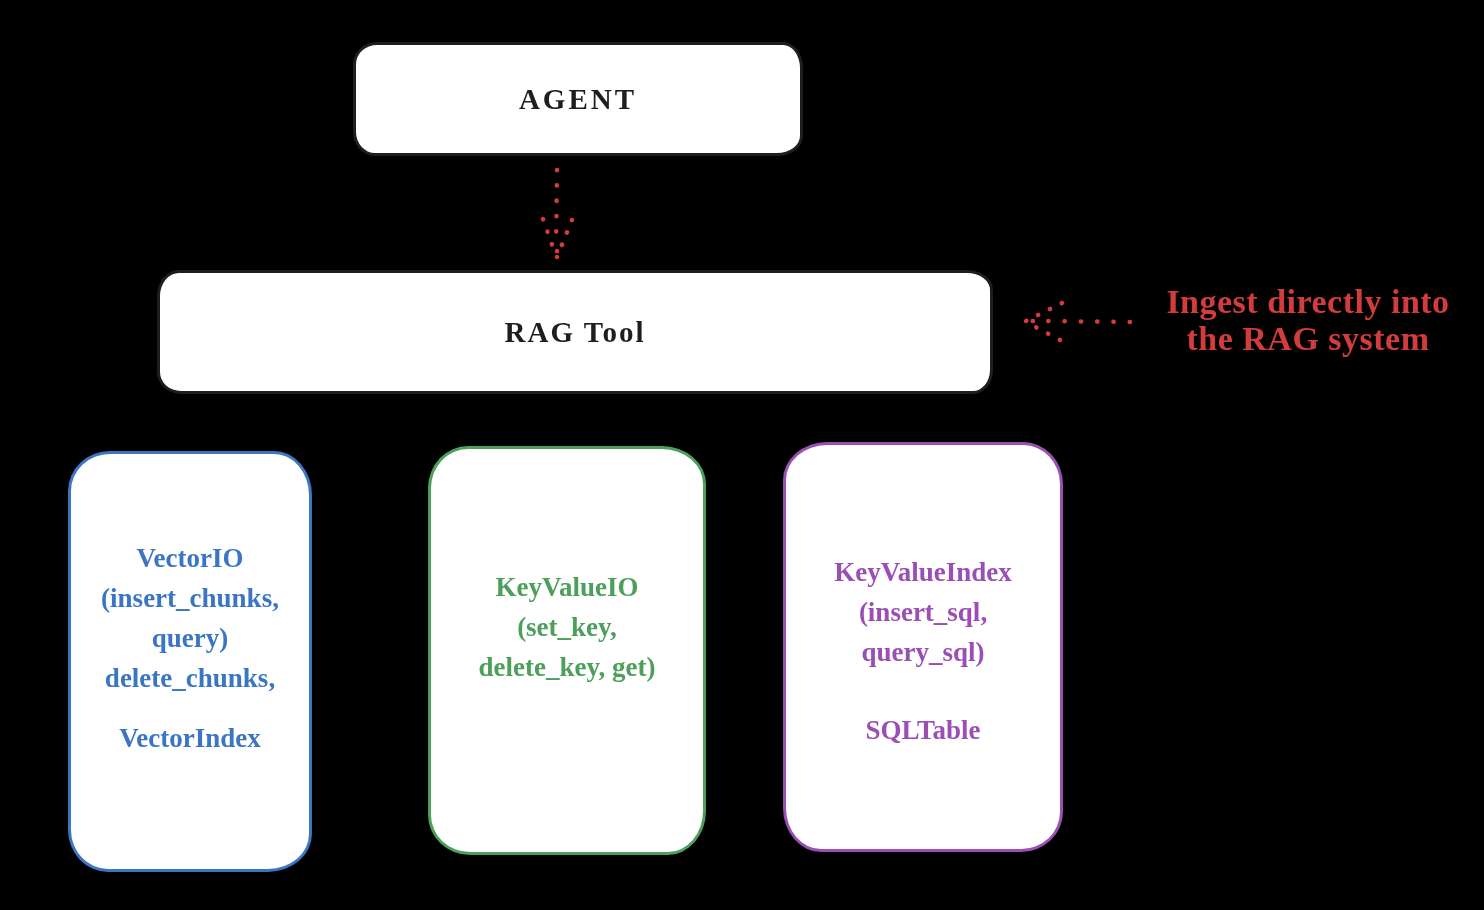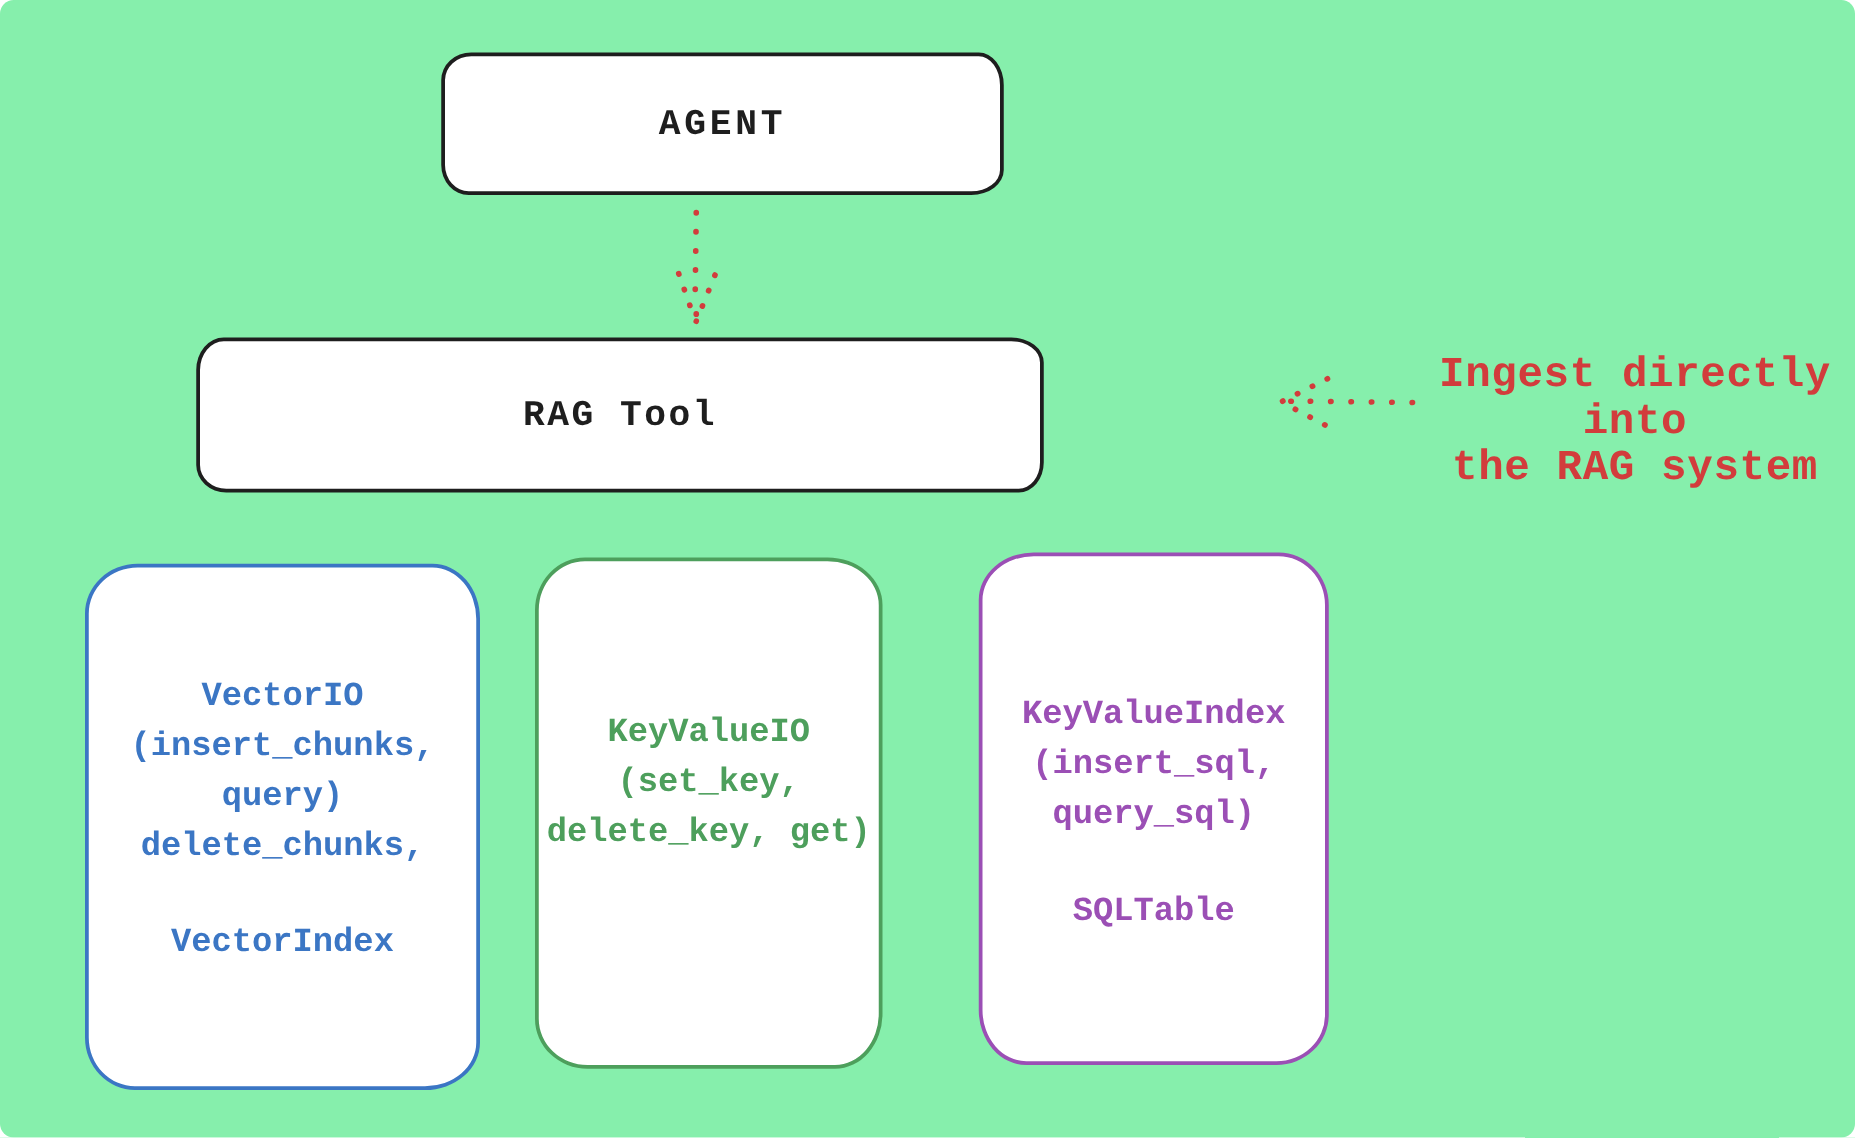--- a/index.html
+++ b/index.html
@@ -1,24 +1,23 @@
 <!DOCTYPE html>
 <html><head>
 <meta charset="utf-8">
 <style>
   * { margin: 0; padding: 0; box-sizing: border-box; }
   html, body { background: #ffffff; }
   .canvas {
     position: relative;
     width: 1484px;
     height: 910px;
-    background: #86efac;
-    font-family: Liberation Mono, monospace;
+    background: #000000;
+    font-family: Liberation Serif, serif;
     overflow: hidden;
-    border-radius: 11px;
   }
   .arrows-layer {
     position: absolute;
     inset: 0;
     width: 1484px;
     height: 910px;
     pointer-events: none;
   }
   .node {
     position: absolute;
@@ -32,42 +31,41 @@
     color: #1e1e1e;
     font-size: 29px;
     font-weight: 600;
     letter-spacing: 3px;
   }
   .node-agent {
     left: 353px; top: 42px; width: 450px; height: 114px;
     border-radius: 24px 20px 26px 22px / 22px 26px 20px 24px;
   }
   .node-rag {
-    left: 157px; top: 270px; width: 678px; height: 124px;
+    left: 157px; top: 270px; width: 836px; height: 124px;
     border-radius: 22px 26px 20px 24px / 26px 20px 24px 22px;
     letter-spacing: 2px;
   }
   .store {
     position: absolute;
     background: #ffffff;
     display: flex;
     flex-direction: column;
     align-items: center;
     text-align: center;
     font-size: 27px;
     font-weight: 600;
     line-height: 40px;
   }
   .store .body div { white-space: nowrap; }
   .store-vector {
-    left: 68px; top: 451px; width: 316px; height: 421px;
+    left: 68px; top: 451px; width: 244px; height: 421px;
     border: 3.5px solid #3b76c4;
     color: #3b76c4;
     border-radius: 42px 38px 44px 40px / 40px 44px 38px 42px;
-    gap: 17px;
   }
   .store-vector .body { margin-top: 84px; }
   .store-vector .index-label { margin-top: 20px; }
   .store-keyvalue {
     left: 428px; top: 446px; width: 278px; height: 409px;
     border: 3.5px solid #4d9f5c;
     color: #4d9f5c;
     border-radius: 40px 44px 38px 42px / 42px 38px 44px 40px;
   }
   .store-keyvalue .body { margin-top: 118px; }

